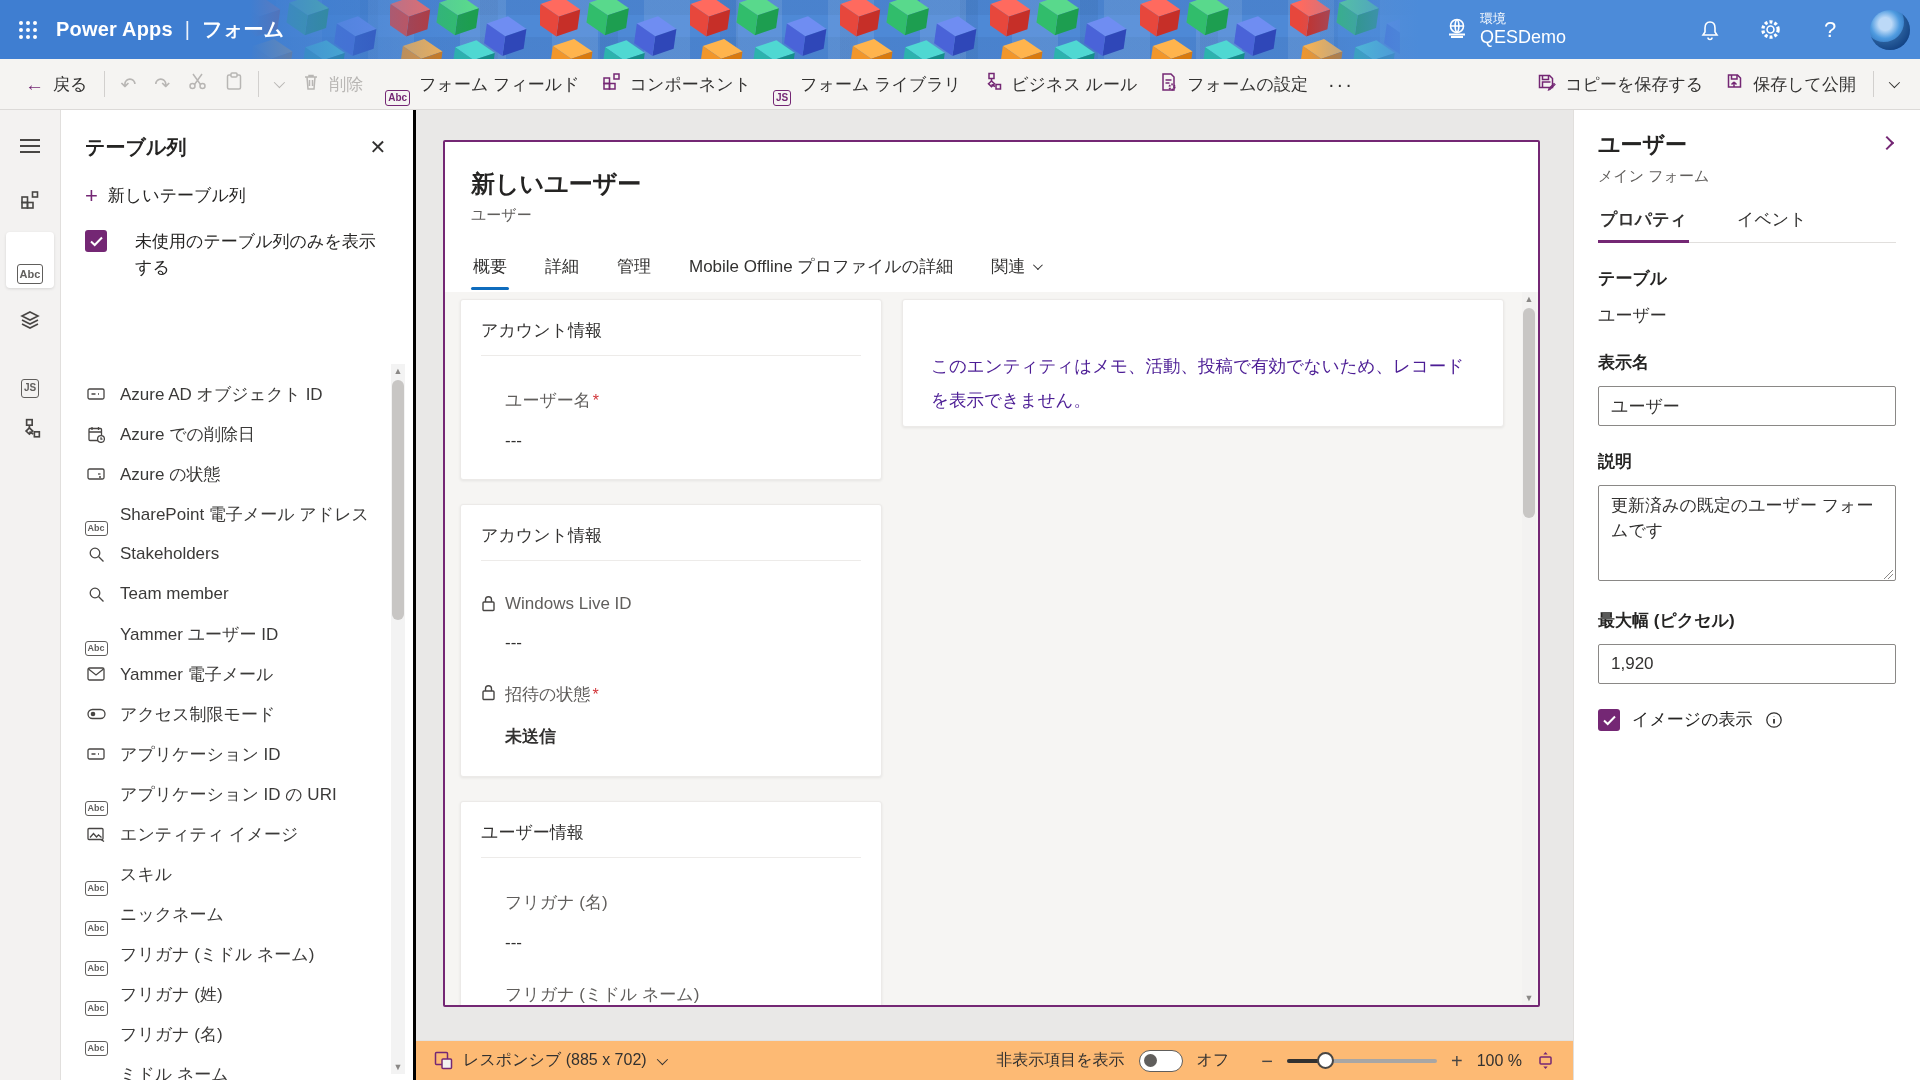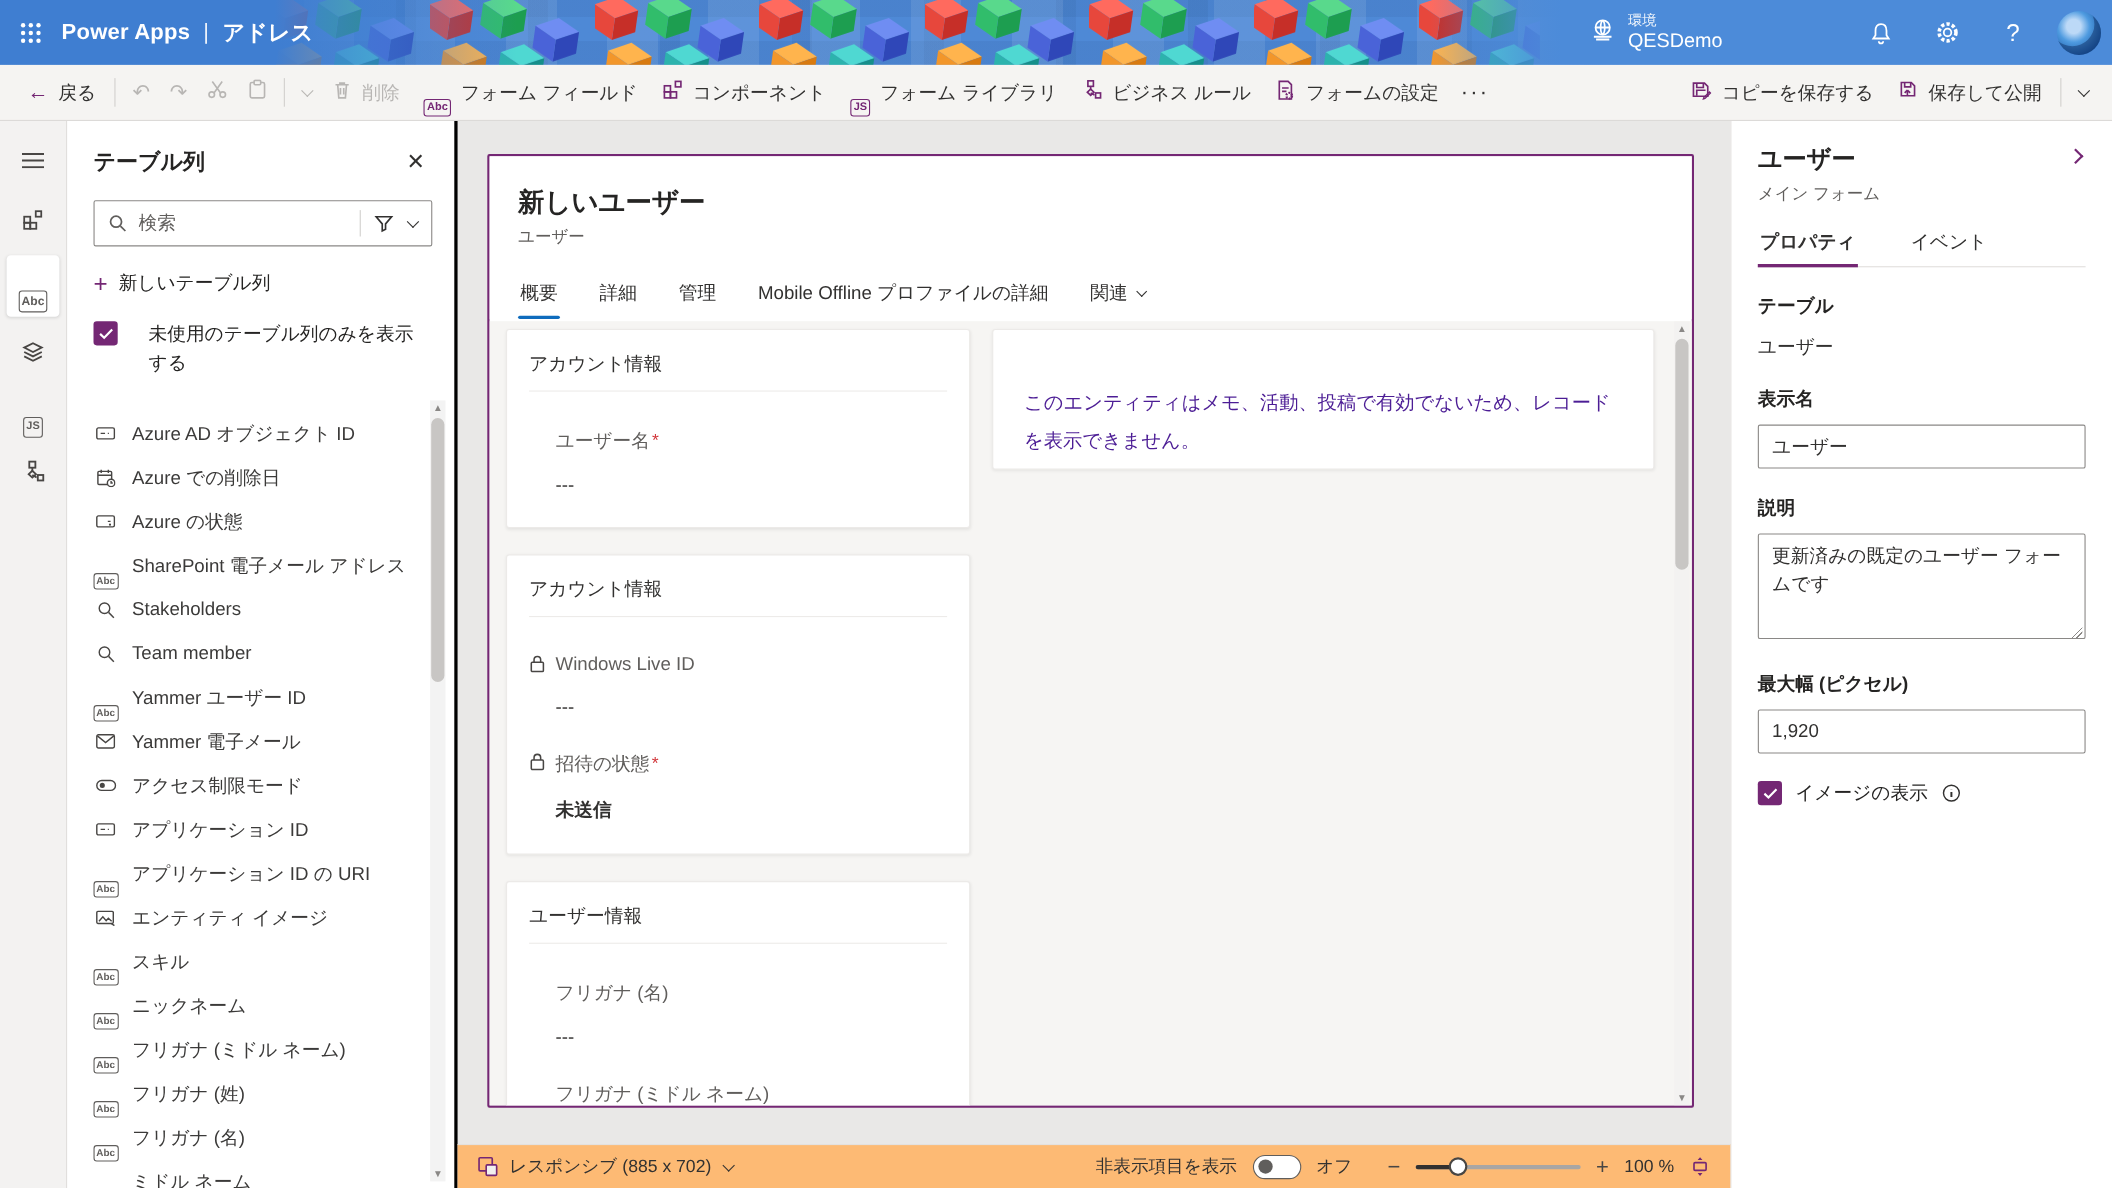--- a/index.html
+++ b/index.html
@@ -245,21 +245,21 @@
             <circle cx="10" cy="10" r="2"></circle>
             <circle cx="17" cy="10" r="2"></circle>
           <circle cx="3" cy="17" r="2"></circle>
             <circle cx="10" cy="17" r="2"></circle>
             <circle cx="17" cy="17" r="2"></circle>
         </svg>
       </div>
       <div class="app-title">
         <span>Power Apps</span>
         <span class="bar">|</span>
-        <span>アドレス</span>
+        <span>フォーム</span>
       </div>
     </div>
 
     <div class="top-right">
       <div class="env-block">
         <span>
           <svg width="26" height="26" viewBox="0 0 26 26" fill="none" stroke="#fff" stroke-width="1.6">
             <circle cx="13" cy="11" r="6.5"></circle>
             <path d="M6.5 11 h13 M13 4.5 c-2.5 2 -2.5 11 0 13 M13 4.5 c2.5 2 2.5 11 0 13"></path>
             <path d="M5 19.5 h16 M7 22 h12" stroke-width="1.8"></path>
@@ -436,36 +436,20 @@
         <path d="M8.5 9 l-3 2.8 3 2.8 3 -2.8 z"></path>
         <rect x="13" y="12.5" width="4.5" height="4.5"></rect>
       </svg>
     </div>
   </nav>
 
   <aside id="leftpanel">
     <div class="lp-head">
       <span class="lp-title">テーブル列</span>
       <span class="lp-close">✕</span>
-    </div>
-    <div class="searchbox">
-      <span style="display:flex;margin-right:10px;">
-        <svg width="18" height="18" viewBox="0 0 18 18" fill="none" stroke="#605e5c" stroke-width="1.6">
-          <circle cx="7.5" cy="7.5" r="5"></circle>
-            <path d="M11.5 11.5 L16 16"></path>
-        </svg>
-      </span>
-      <input type="text" placeholder="検索" style="">
-      <div class="sb-sep"></div>
-      <span style="display:flex;padding:0 4px;">
-        <svg width="18" height="18" viewBox="0 0 18 18" fill="none" stroke="#323130" stroke-width="1.5">
-          <path d="M2 3 h14 l-5.5 6.5 v5 l-3 1.5 v-6.5 z"></path>
-        </svg>
-      </span>
-      <i class="chev" style="margin:0 6px 0 8px;"></i>
     </div>
     <div class="newcol">
       <span class="plus">+</span>
       <span>新しいテーブル列</span>
     </div>
     <div class="unused-row">
       <span class="cbx">
         <svg width="13" height="11" viewBox="0 0 13 11" fill="none" stroke="#fff" stroke-width="2">
             <path d="M1 5.5 L4.7 9 L12 1.5"></path>
           </svg>

